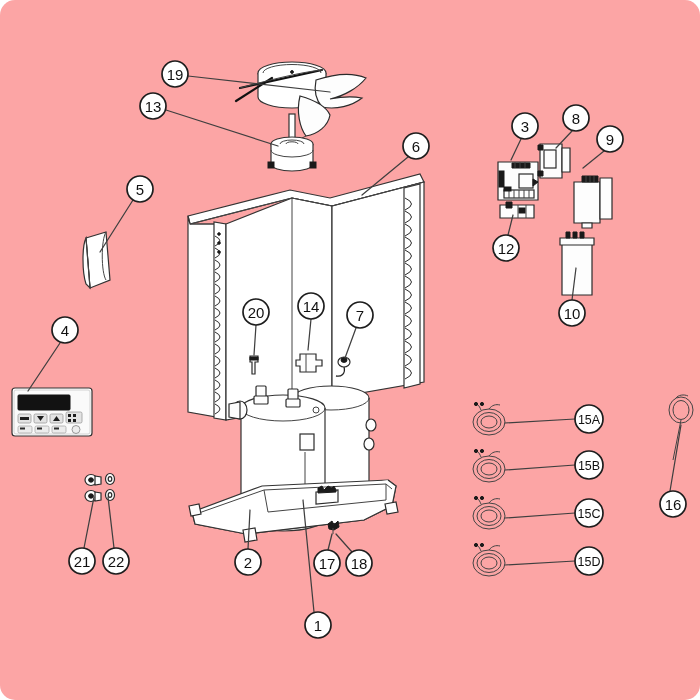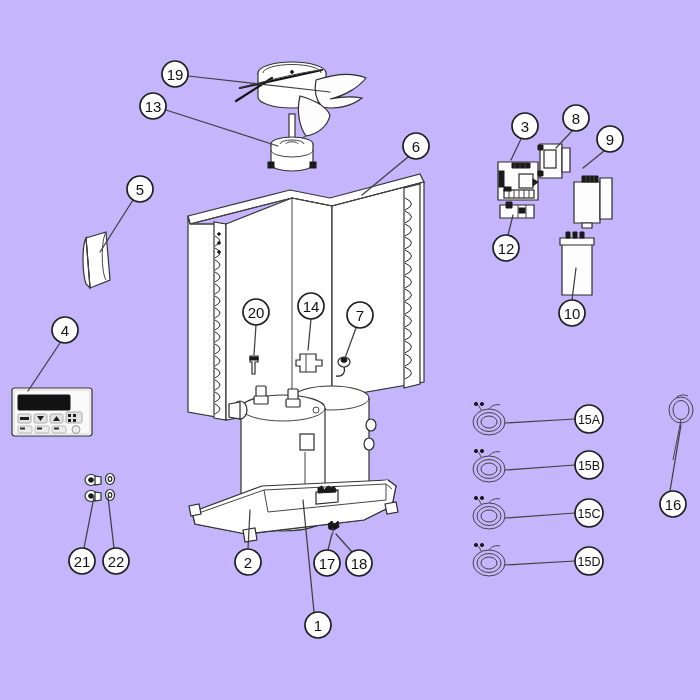--- a/index.html
+++ b/index.html
@@ -1,17 +1,17 @@
 <!DOCTYPE html>
 <html><head>
 <meta charset="utf-8">
 <style>
   html,body{margin:0;padding:0;background:#ffffff;}
   body{width:700px;height:700px;overflow:hidden;font-family:"Liberation Sans",sans-serif;}
-  #stage{position:relative;width:700px;height:700px;background:#c4b5fd;}
+  #stage{position:relative;width:700px;height:700px;background:#fca5a5;border-radius:15px;}
   svg#diagram{position:absolute;left:0;top:0;width:700px;height:700px;display:block;}
   .ln2{stroke:#222;stroke-width:1.3;fill:none;}
   .thin{stroke:#444;stroke-width:1;fill:none;}
   .thick{stroke:#111;stroke-width:2.2;fill:none;stroke-linecap:round;}
   .fillw{fill:#ffffff;stroke:#333;stroke-width:1.2;}
   .fillw2{fill:#fdfdfd;stroke:#2b2b2b;stroke-width:1.2;}
   .dark{fill:#1a1a1a;stroke:#1a1a1a;}
   .cal-c{fill:#ffffff;stroke:#1d1d1d;stroke-width:1.7;}
   .cal-t{font-family:"Liberation Sans",sans-serif;font-size:15px;fill:#111;text-anchor:middle;dominant-baseline:central;font-weight:400;}
   .cal-t.small{font-size:12.5px;}

